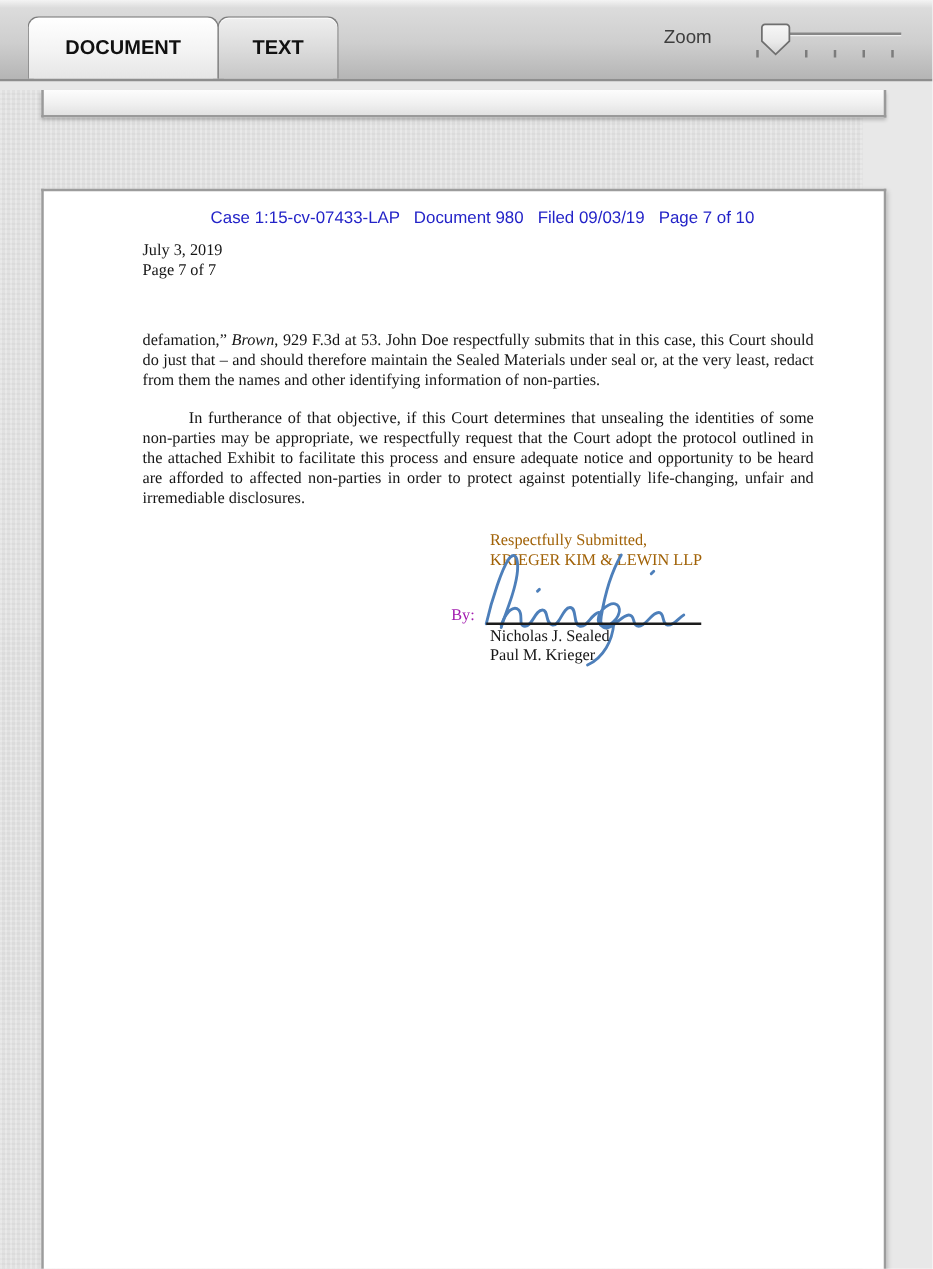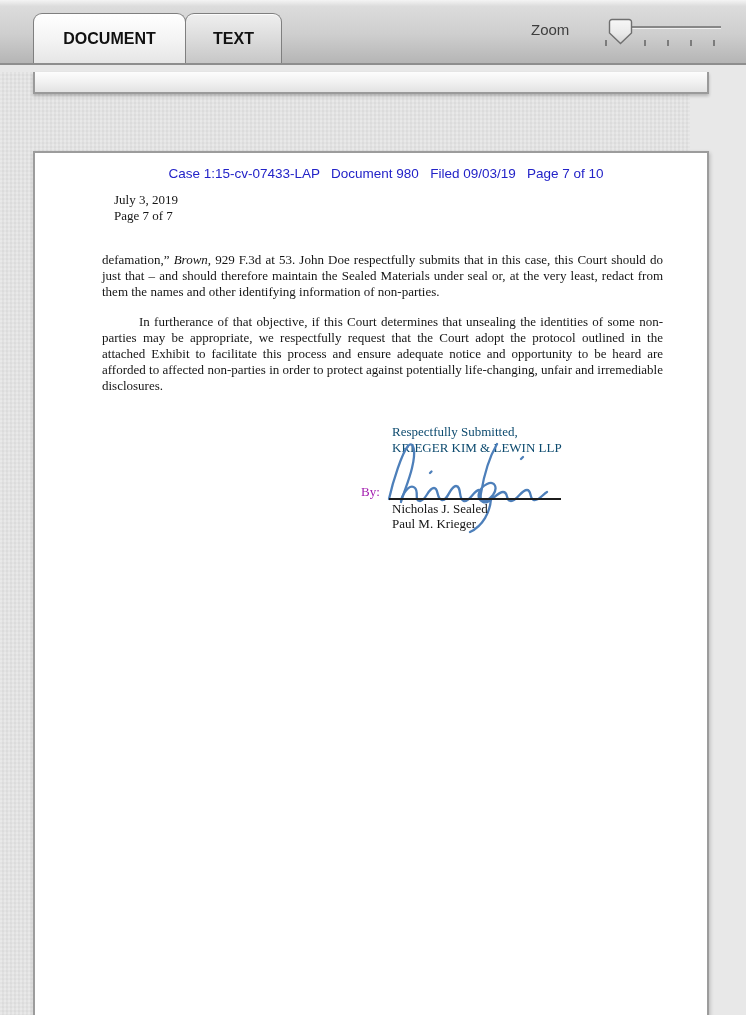--- a/index.html
+++ b/index.html
@@ -7,21 +7,21 @@
     width:746px;height:1015px;position:relative;overflow:hidden;
     background:#e8e8e8;font-family:"Liberation Serif",serif;
   }
   
   .toolbar{
     position:absolute;left:0;top:0;width:746px;height:65px;box-sizing:border-box;
     background:linear-gradient(180deg,#f4f4f4 0%,#dcdcdc 10%,#cecece 55%,#b5b5b5 100%);
     border-bottom:2px solid #8e8e8e;
     z-index:5;
   }
-  .tabs{position:absolute;left:33px;bottom:0;display:flex;align-items:center;}
+  .tabs{position:absolute;left:22px;bottom:0;display:flex;align-items:center;}
   .tab{
     height:50px;box-sizing:border-box;display:flex;align-items:center;justify-content:center;
     border:1px solid #7f7f7f;border-bottom:none;border-radius:9px 9px 0 0;
     font-family:"Liberation Sans",sans-serif;font-size:16px;color:#111;
     box-shadow:inset 0 1px 0 rgba(255,255,255,.8);
     cursor:pointer;
     font-weight:bold;
   }
   .tab-document{
     width:153px;font-weight:bold;z-index:2;
@@ -71,23 +71,23 @@
     position:absolute;left:0;top:13px;width:100%;text-align:center;
     padding-left:30px;box-sizing:border-box;white-space:pre;
     font-family:"Liberation Sans",sans-serif;font-size:13.5px;
     color:var(--stamp-blue,#2323c8);
   }
   .dateblock{position:absolute;left:79px;top:39px;font-size:13px;line-height:15.5px;color:#151515;}
   .bodytext{
     position:absolute;left:67px;top:99px;width:561px;
     font-size:13px;line-height:15.8px;text-align:justify;color:#151515;
   }
-  .bodytext p{margin:0;}
+  .bodytext p{margin:12px;}
   .bodytext p + p{margin-top:15px;text-indent:37px;}
-  .closing{position:absolute;left:357px;top:271px;font-size:13px;line-height:15.5px;color:#0c4a6e;}
+  .closing{position:absolute;left:357px;top:271px;font-size:13px;line-height:15.5px;color:#a16207;}
   .by-label{position:absolute;left:326px;top:331px;font-size:13px;color:#a21caf;}
   .sig-underline{position:absolute;left:354px;top:345px;width:172px;height:1.6px;background:#1c1c1c;}
   .signers{position:absolute;left:357px;top:348px;font-size:13px;line-height:15.2px;color:#151515;}
   .signature-svg{position:absolute;left:338px;top:284px;width:205px;height:102px;pointer-events:none;}
   .cc-line{position:absolute;left:79px;top:406px;font-size:13px;color:#151515;white-space:pre;}
 </style>
 </head>
 <body>
 
 <div class="toolbar">

